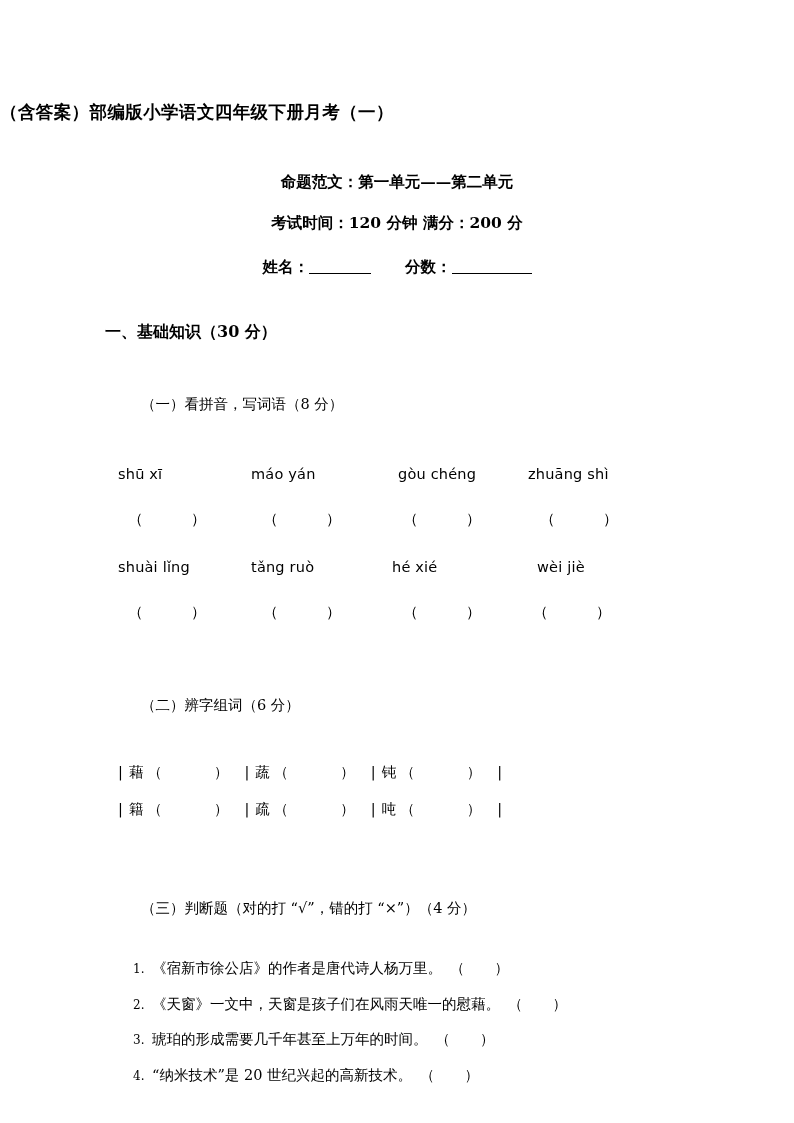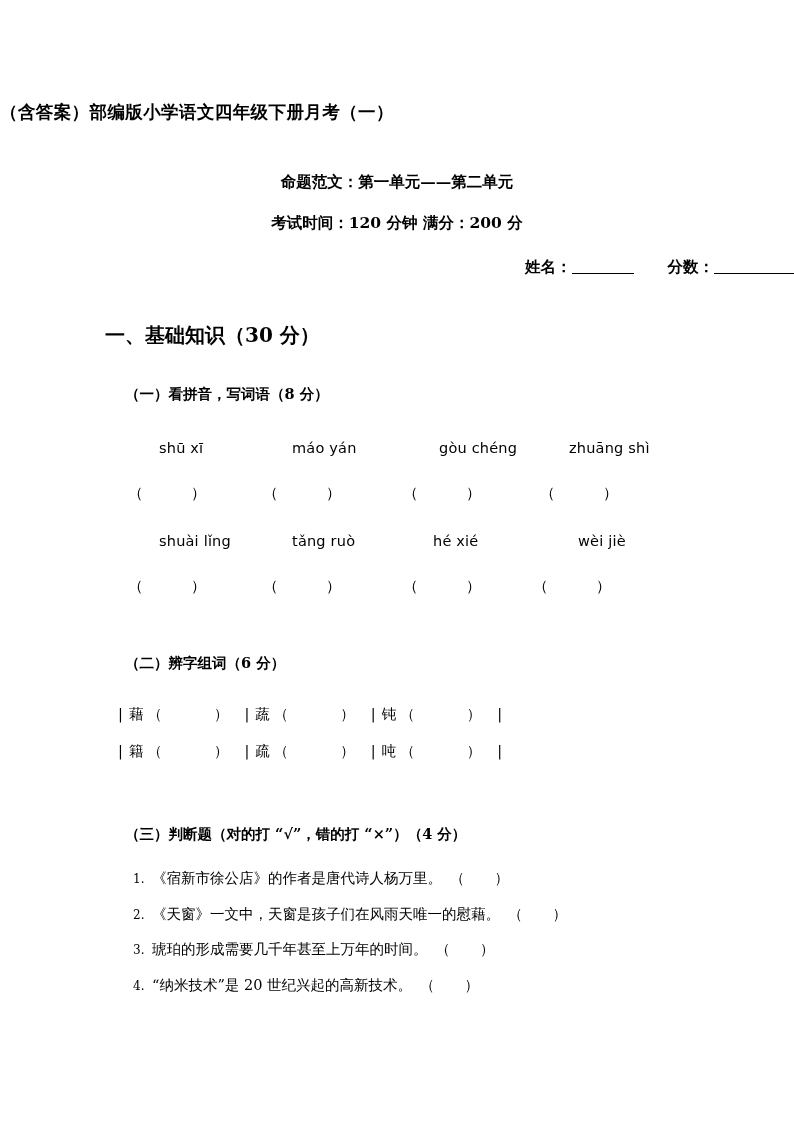--- a/index.html
+++ b/index.html
@@ -37,62 +37,62 @@
   .subline {
     text-align: center;
     font-family: "DejaVu Serif", serif;
     font-weight: bold;
     font-size: 15.5px;
     line-height: 1.4;
     margin: 0;
   }
   .subline-1 { padding-top: 46px; }
   .subline-2 { padding-top: 20px; }
-  .subline-3 { padding-top: 22px; text-align: right; }
+  .subline-3 { padding-top: 22px; }
 
   .blank-line {
     display: inline-block;
     border-bottom: 1.6px solid #000;
     vertical-align: -2px;
   }
   .blank-name  { width: 62px; }
   .blank-score { width: 80px; }
   .gap-wide { display: inline-block; width: 34px; }
 
   
   .section-h1 {
     font-family: "DejaVu Serif", serif;
     font-weight: bold;
-    font-size: 20px;
+    font-size: 16px;
     margin: 0;
     padding: 0 0 0 105px;
   }
   .sec1-pad { padding-top: 44px; }
 
   .section-h2 {
     font-family: "DejaVu Serif", serif;
-    font-weight: bold;
-    font-size: 14.5px;
-    margin: 0;
+    font-weight: normal;
+    font-size: 14.5px;
+    margin: 16px;
     padding-left: 125px;
   }
   .sh2-a { padding-top: 36px; }
   .sh2-b { padding-top: 54px; }
   .sh2-c { padding-top: 44px; }
 
   
   .pinyin-block { padding-top: 36px; }
 
   .pinyin-row,
   .bracket-row {
     position: relative;
     height: 23px;
     margin: 0;
   }
-  .pinyin-row { height: 24px; margin-left: 41px; }
+  .pinyin-row { height: 24px; }
   .row-gap-sm { height: 20px; }
   .row-gap-md { height: 26px; }
 
   .pinyin-cell {
     position: absolute;
     top: 0;
     font-family: "DejaVu Sans", sans-serif;
     font-size: 14.5px;
     font-weight: normal;
     white-space: nowrap;

